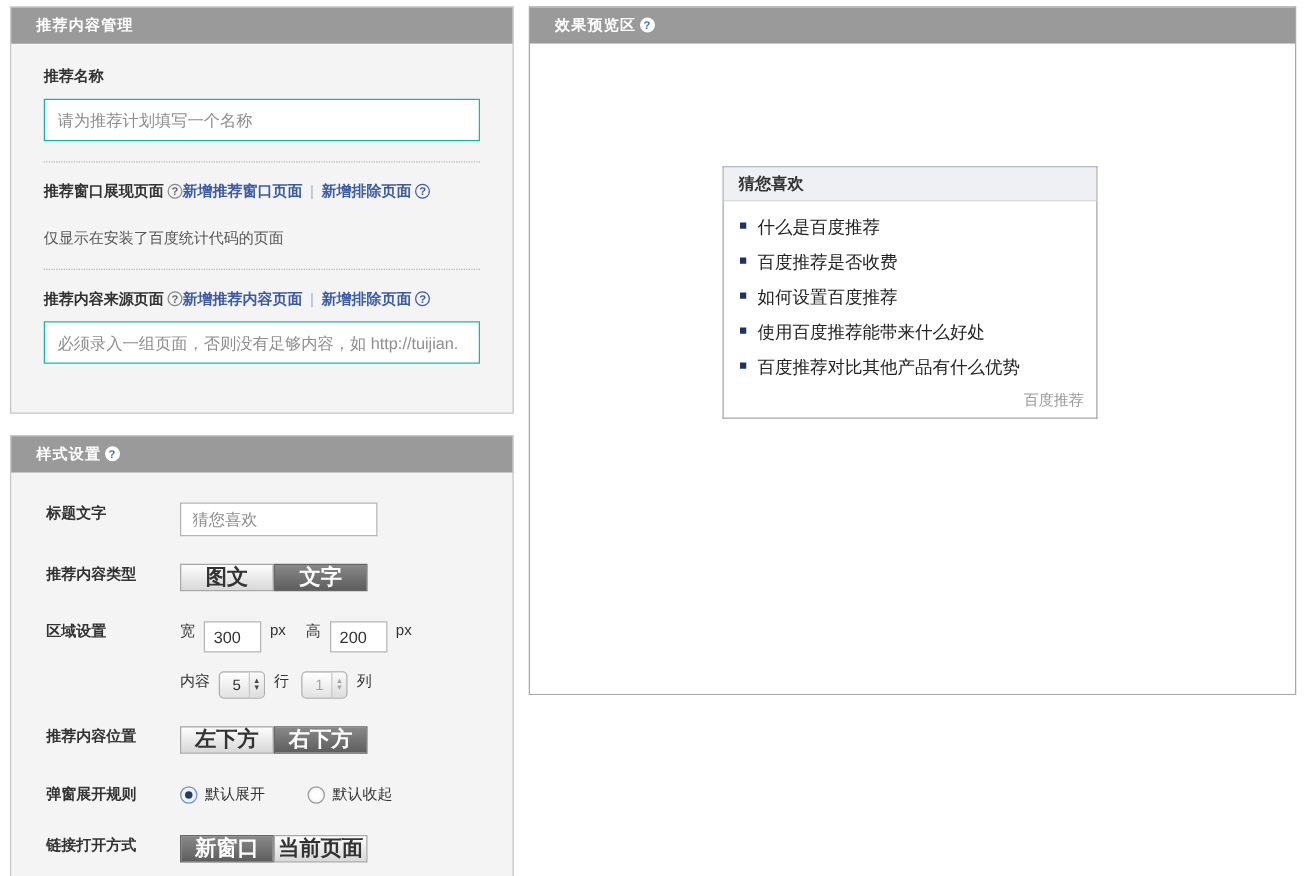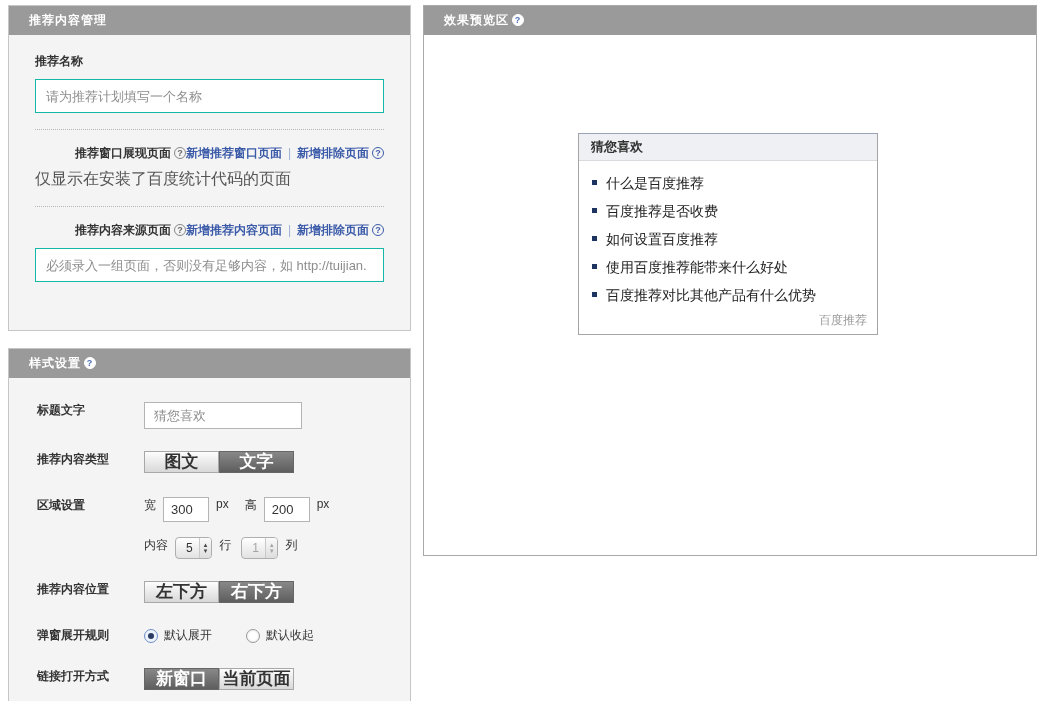--- a/index.html
+++ b/index.html
@@ -14,30 +14,30 @@
   .qicon { display:inline-block; width:12px; height:12px; line-height:11px; text-align:center;
     border-radius:50%; font-size:9px; font-weight:bold; margin-left:3px; vertical-align:1px; }
   .qicon-header { background:#fff; color:#4a6db5; border:1px solid #fff; }
   .qicon-gray { background:transparent; color:#666; border:1px solid #888; }
   .qicon-blue { background:transparent; color:#3b5ba9; border:1px solid #3b5ba9; }
 
   
   #panel-manage { left:8px; top:5px; width:403px; height:326px; }
   .pad { padding:18px 26px 0 26px; }
   .field-label { font-size:12px; font-weight:bold; color:#333; }
-  .label-row { display:flex; justify-content:flex-end; align-items:baseline; }
+  .label-row { display:flex; justify-content:flex-start; align-items:baseline; }
   .links { font-size:12px; font-weight:bold; color:#3b5ba9; white-space:nowrap; }
   .links a { color:#3b5ba9; text-decoration:none; }
   .link-sep { color:#9db0d4; font-weight:normal; margin:0 6px; }
   .text-input { width:100%; height:34px; border:1px solid #14b8a6; background:#fff;
     font-size:13px; color:#555; padding:0 10px; margin-top:9px;
     font-family:"Liberation Sans", sans-serif; }
   .text-input::placeholder { color:#8d8d8d; opacity:1; }
   .dotted { border:0; border-top:1px dotted #b5b5b5; margin:16px 0 15px 0; }
-  .note { font-size:16px; color:#555; margin-top:7px; }
+  .note { font-size:12px; color:#555; margin-top:20px; }
 
   
   #panel-style { left:8px; top:348px; width:403px; height:380px; }
   .srow { display:flex; align-items:flex-start; margin-top:19px; padding-left:28px; }
   .srow-label { width:107px; min-width:107px; font-size:12px; font-weight:bold; color:#333; }
   .mini-input { width:158px; height:27px; border:1px solid #b4b4b4; background:#fff;
     font-size:13px; color:#8d8d8d; padding:0 9px; font-family:"Liberation Sans", sans-serif; }
   .seg { display:flex; }
   .seg-btn { width:75px; height:22px; line-height:20px; text-align:center; font-size:17px;
     font-weight:bold; cursor:default; }
@@ -67,21 +67,21 @@
   
   #panel-preview { left:423px; top:5px; width:614px; height:551px; background:#fff;
     border:1px solid #a9a9a9; }
   .preview-body { position:relative; width:100%; height:520px; background:#fff; }
   .preview-box { position:absolute; left:154px; top:98px; width:300px; height:202px;
     background:#fff; border:1px solid #a5a5a5; border-top-color:#9aa4b5; }
   .box-header { height:27px; line-height:26px; background:#eef0f3; border-bottom:1px solid #d8dade;
     font-weight:bold; font-size:13px; color:#333; padding:0 12px;
     font-family:"Liberation Serif", serif; }
   .box-list { list-style:none; padding:3px 0 0 13px; }
-  .box-list li { font-family:Liberation Serif, serif; font-size:14px; color:#222;
+  .box-list li { font-family:Liberation Mono, monospace; font-size:14px; color:#222;
     margin-top:11px; line-height:17px; }
   .box-list li::before { content:""; display:inline-block; width:5px; height:5px;
     background:#1d3461; margin-right:9px; vertical-align:3px; }
   .box-footer { position:absolute; right:10px; bottom:5px; font-size:12px; color:#9a9a9a;
     font-family:Liberation Mono, monospace; }
 </style>
 </head>
 <body>
 
 <div class="panel" id="panel-manage">

